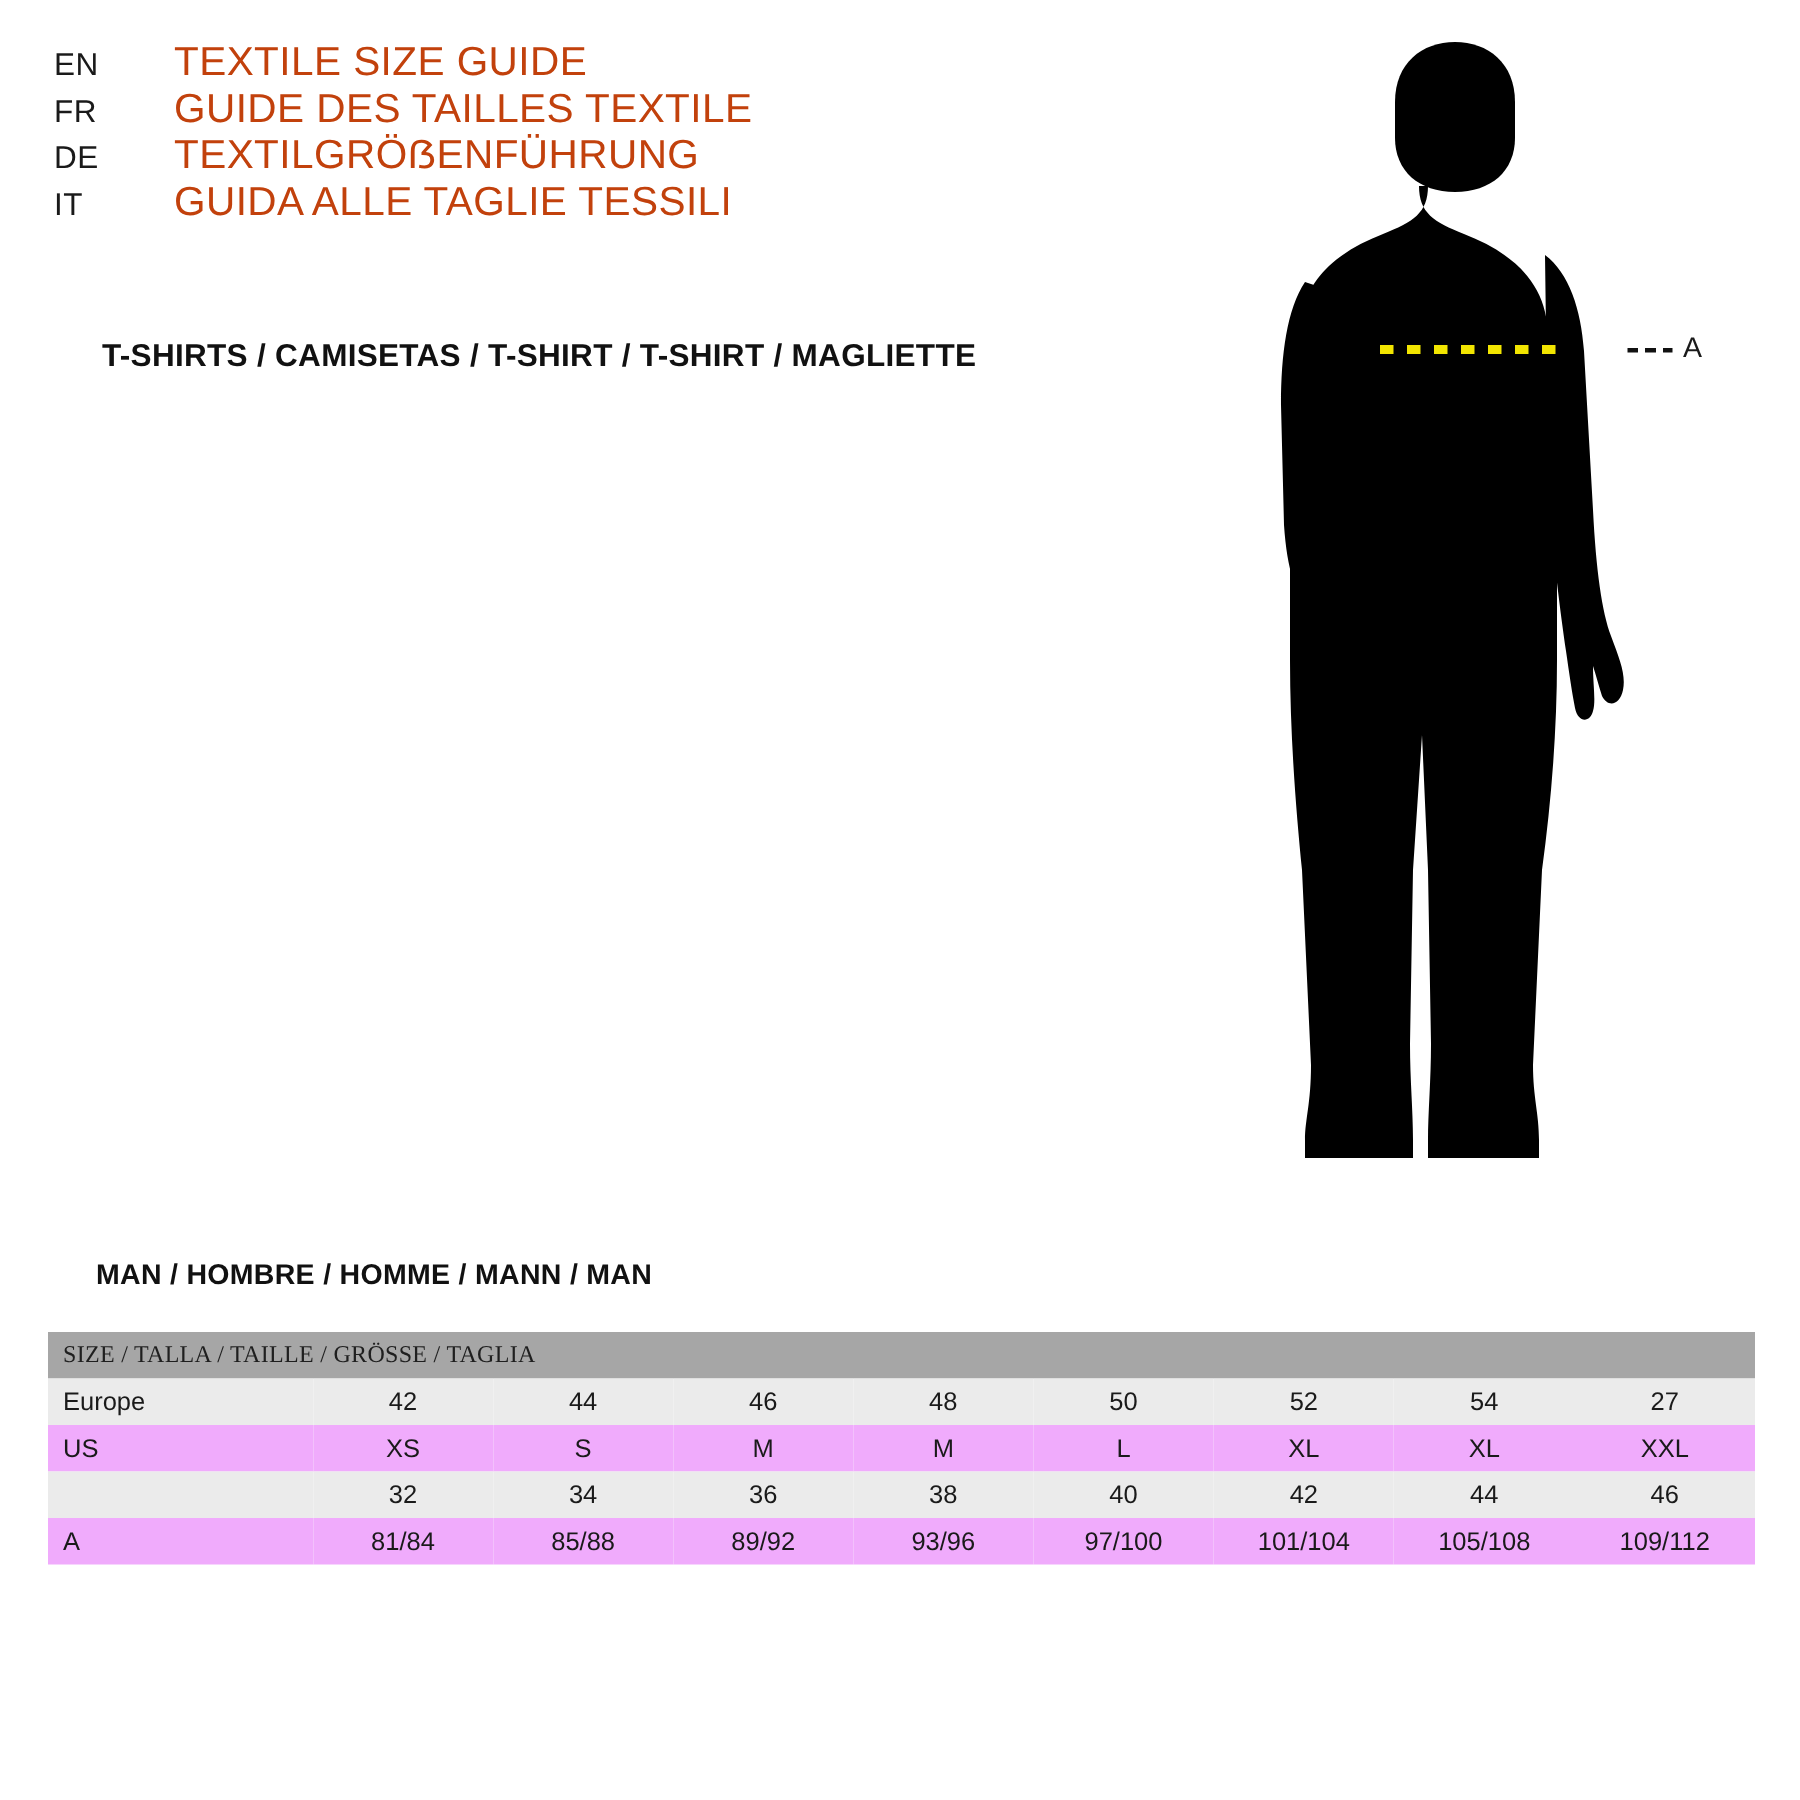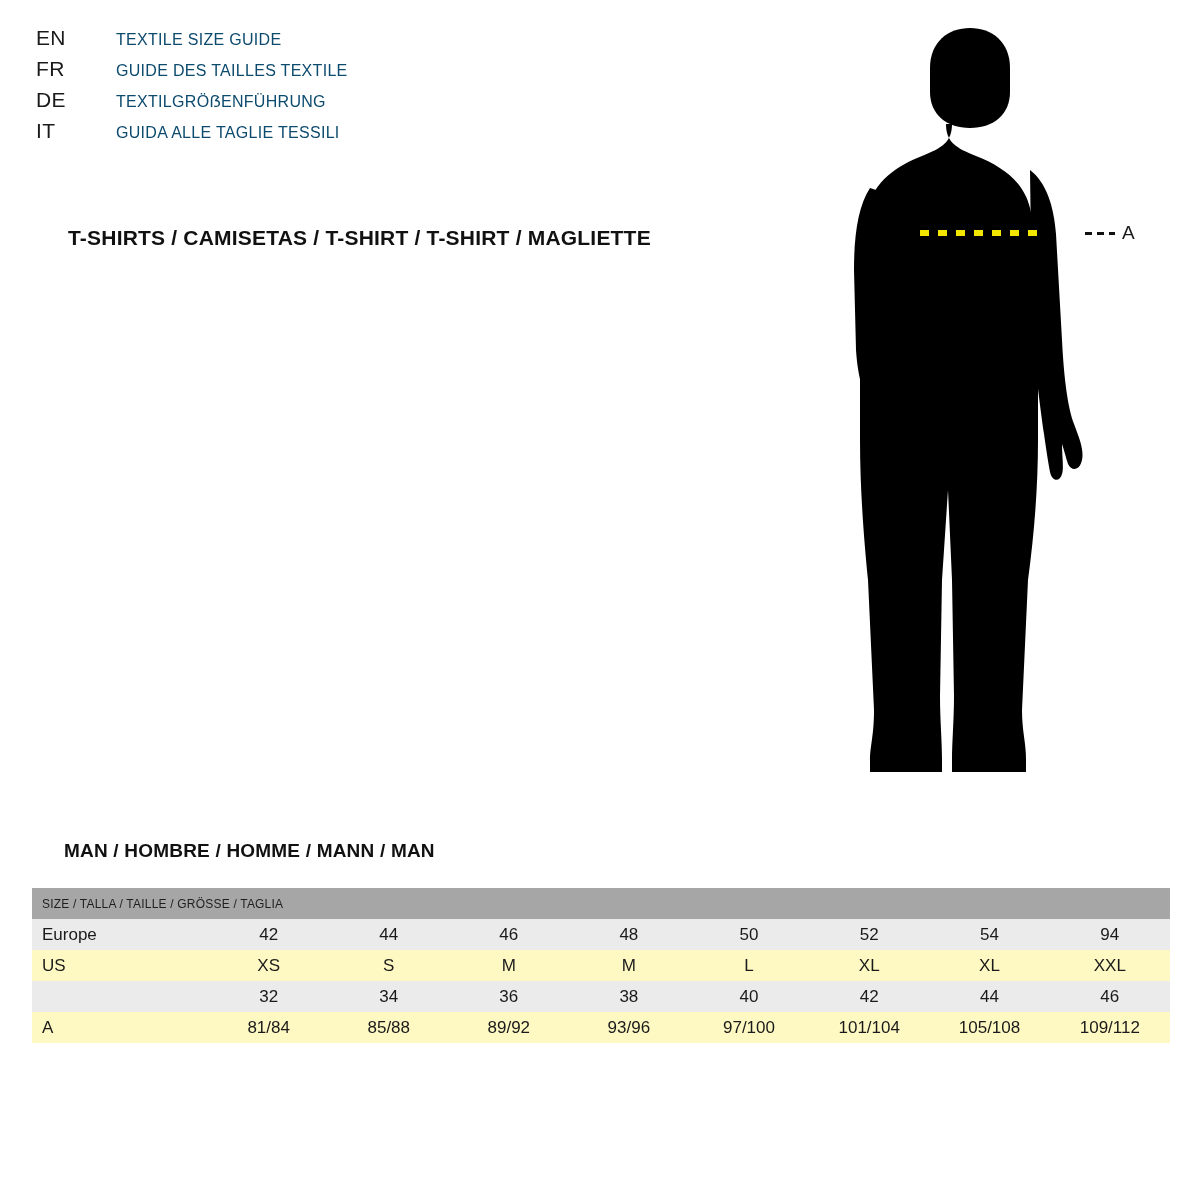--- a/index.html
+++ b/index.html
@@ -35,23 +35,23 @@
     align-items: baseline;
     height: 31px;
   }
   .lang-code {
     width: 80px;
     font-size: 21px;
     letter-spacing: 0.3px;
     color: #1a1a1a;
   }
   .lang-text {
-    font-size: 16px;
+    font-size: 27px;
     letter-spacing: 0.3px;
-    color: #0c4a6e;
+    color: #c2410c;
   }
 
   .garment-lines {
     position: absolute;
     left: 36px;
     top: 222px;
     width: 760px;
     margin-left: 32px;
   }
   .garment-line {
@@ -114,36 +114,37 @@
     height: 31px;
     vertical-align: middle;
   }
   .band-head td {
     background: #a6a6a6;
   }
   .band-light td {
     background: #ebebeb;
   }
   .band-white td {
-    background: #fef9c3;
+    background: #f0abfc;
   }
   .row-label {
     text-align: left;
     padding-left: 10px !important;
     width: 168px;
     white-space: nowrap;
   }
   .cell {
     text-align: center;
     width: 121px;
   }
   .head-text {
-    font-size: 12px;
+    font-size: 16px;
     color: #1f1f1f;
     letter-spacing: 0.2px;
+    font-family: Liberation Serif, serif;
   }
 
   .footnote {
     position: absolute;
     left: 40px;
     top: 1096px;
     font-size: 18px;
     color: #1a1a1a;
     letter-spacing: 0.2px;
   }
@@ -222,21 +223,21 @@
       </tr>
       <tr class="band-light">
         <td class="row-label">Europe</td>
         <td class="cell">42</td>
         <td class="cell">44</td>
         <td class="cell">46</td>
         <td class="cell">48</td>
         <td class="cell">50</td>
         <td class="cell">52</td>
         <td class="cell">54</td>
-        <td class="cell">94</td>
+        <td class="cell">27</td>
       </tr>
       <tr class="band-white">
         <td class="row-label">US</td>
         <td class="cell">XS</td>
         <td class="cell">S</td>
         <td class="cell">M</td>
         <td class="cell">M</td>
         <td class="cell">L</td>
         <td class="cell">XL</td>
         <td class="cell">XL</td>

